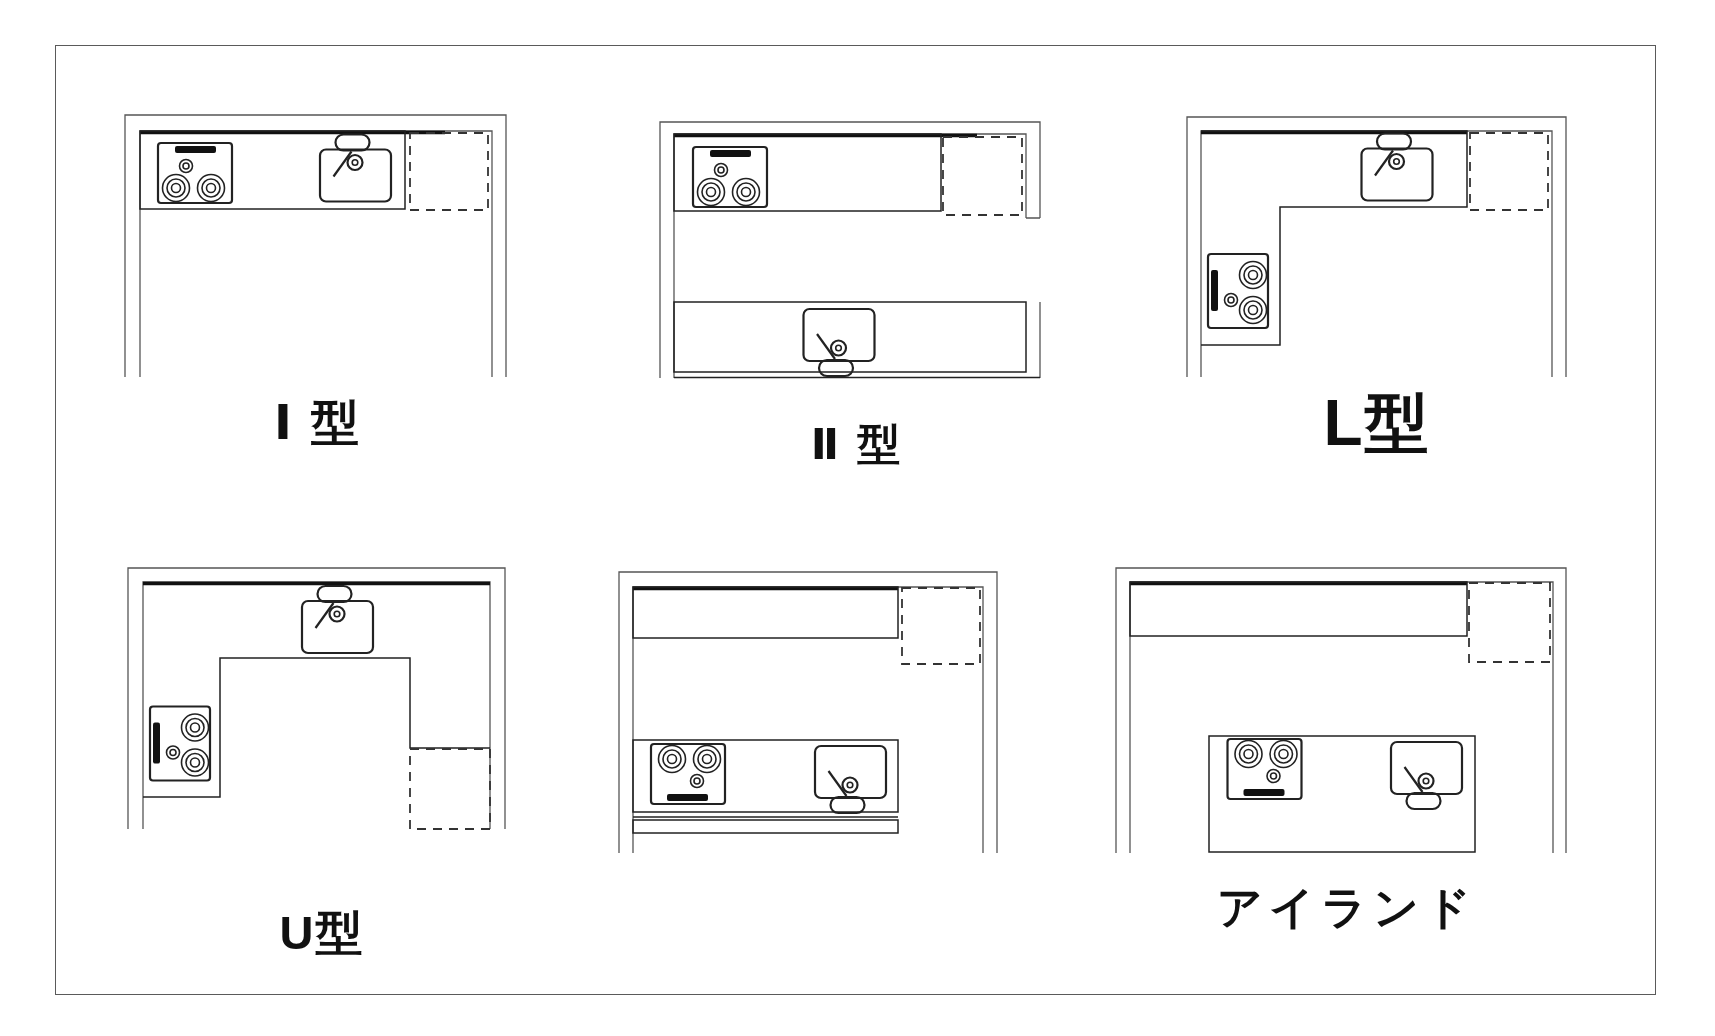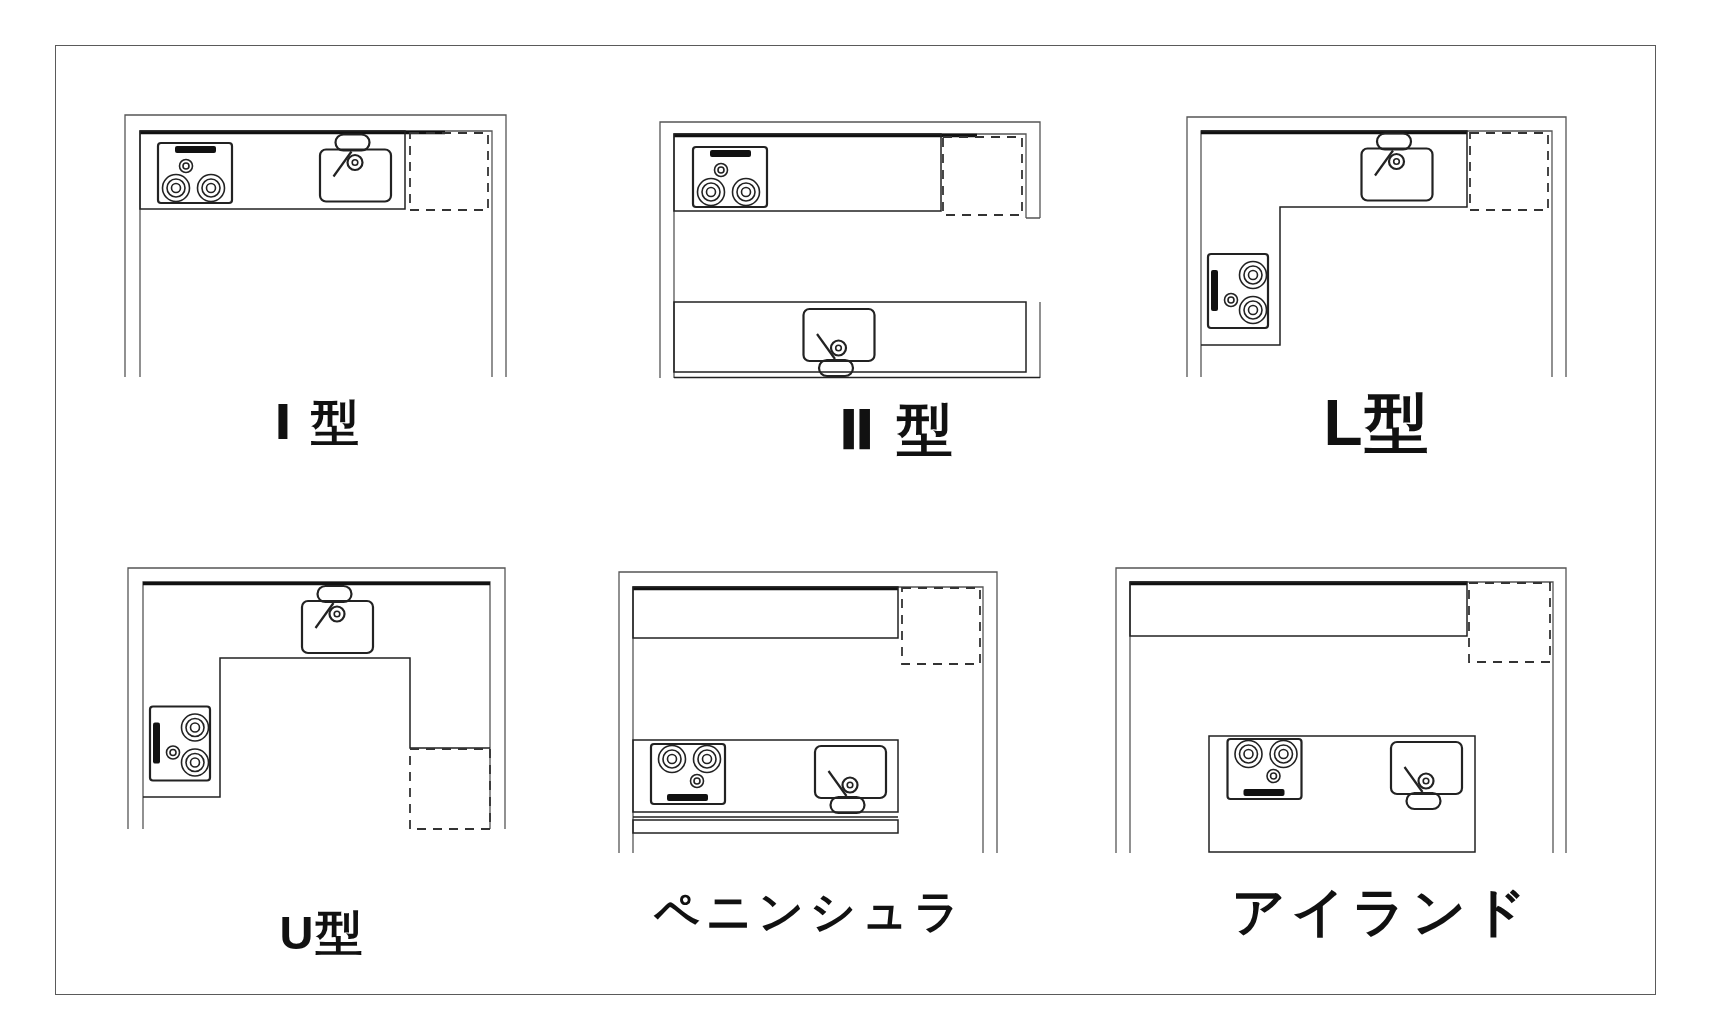--- a/index.html
+++ b/index.html
@@ -12,25 +12,25 @@
   .w  {stroke:#565656;stroke-width:1.3;fill:none;}          
   .c  {stroke:#222222;stroke-width:1.5;fill:none;}          
   .ct {stroke:#111111;stroke-width:3.6;fill:none;}          
   .s1 {stroke:#222222;stroke-width:1.6;fill:none;}          
   .s2 {stroke:#222222;stroke-width:2.2;fill:none;}          
   .fillb{fill:#111111;stroke:none;}                         
   .dash{stroke:#333333;stroke-width:1.8;fill:none;stroke-dasharray:9 7;} 
   .diagram-label{position:absolute;transform:translateX(-50%);font-weight:600;color:#111;
                  white-space:nowrap;line-height:1;}
   .lbl-i  {left:318px; top:399px; font-size:48px;letter-spacing:3px;}
-  .lbl-ii {left:857px; top:402px; font-size:56px;letter-spacing:3px;margin-left:40px;}
+  .lbl-ii {left:857px; top:423px; font-size:43px;letter-spacing:3px;}
   .lbl-l  {left:1377px;top:391px; font-size:64px;letter-spacing:2px;}
   .lbl-u  {left:322px; top:881px; font-size:47px;letter-spacing:2px;margin-top:28px;}
   .lbl-pen{left:810px; top:889px; font-size:45px;letter-spacing:6px;}
-  .lbl-isl{left:1382px;top:885px; font-size:53px;letter-spacing:6px;}
+  .lbl-isl{left:1347px;top:885px; font-size:45px;letter-spacing:6px;}
 </style>
 </head>
 <body>
 
 <div class="canvas">
   <div class="frame"></div>
 
   <svg class="plans" width="1715" height="1036" viewBox="0 0 1715 1036">
     <defs>
 
@@ -120,15 +120,14 @@
       <rect x="1209" y="736" width="266" height="116" class="c"></rect>
       <use href="#stove-sym" transform="translate(1264.5,769) rotate(180)"></use>
       <use href="#sink-sym" transform="translate(1426.5,768) scale(1,-1)"></use>
     </g>
   </svg>
 
   <div class="diagram-label lbl-i">Ⅰ 型</div>
   <div class="diagram-label lbl-ii">Ⅱ 型</div>
   <div class="diagram-label lbl-l">L型</div>
   <div class="diagram-label lbl-u">U型</div>
-  <div class="diagram-label lbl-pen">ペニンシュラ</div>
   <div class="diagram-label lbl-isl">アイランド</div>
 </div>
 
 </body></html>

